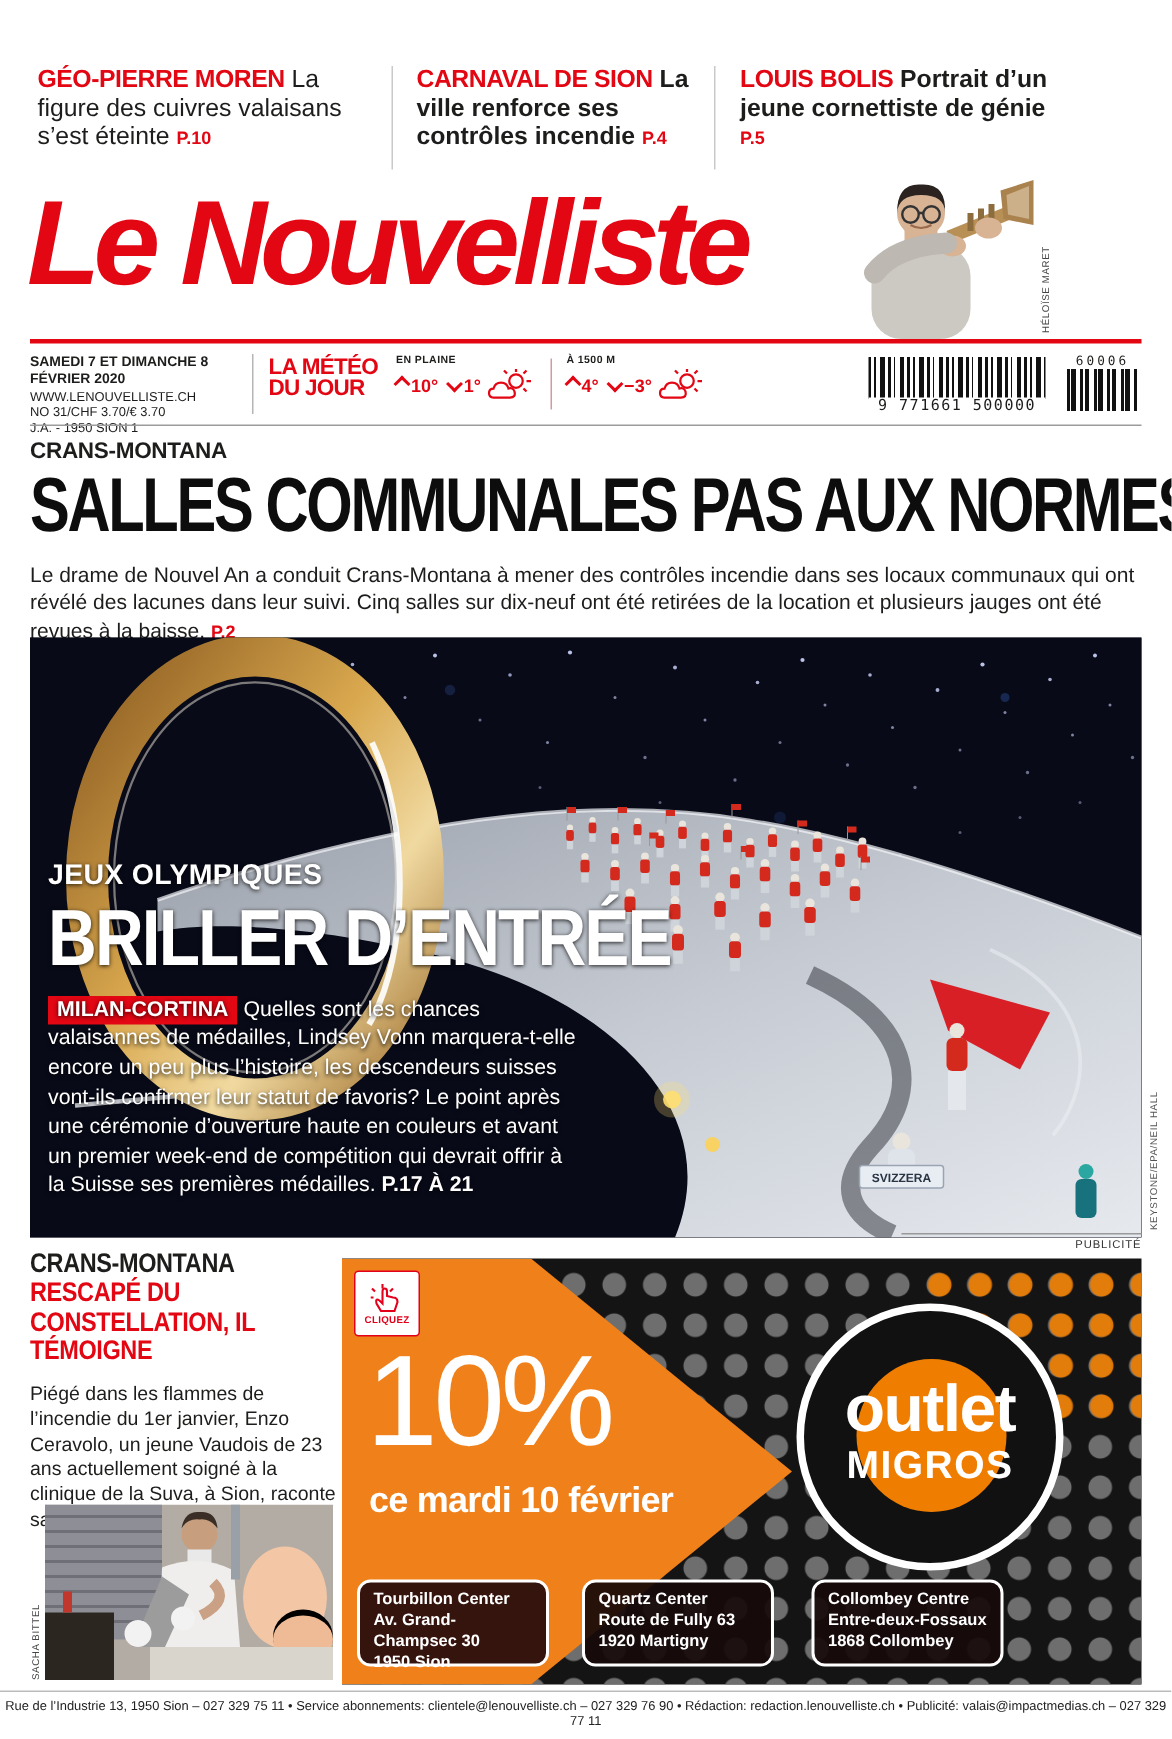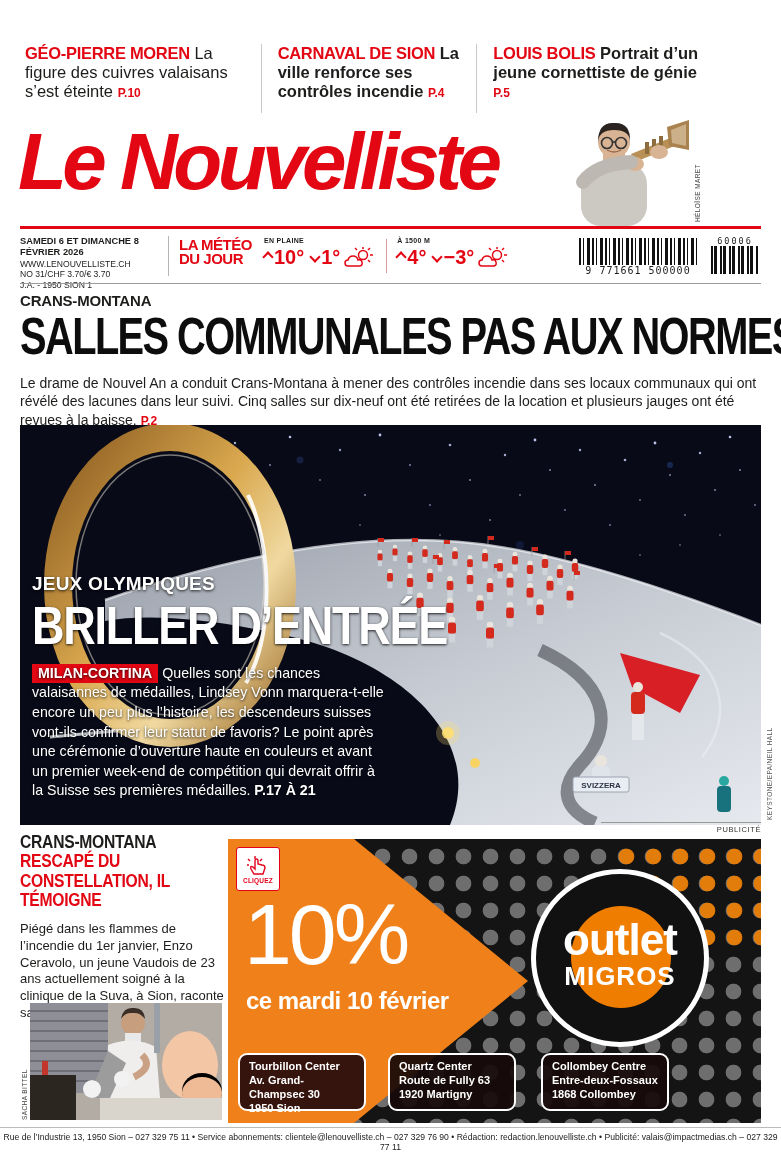--- a/index.html
+++ b/index.html
@@ -30,21 +30,21 @@
 
   
   .dateline{top:234px;left:20px;width:741px;height:46px;display:flex;align-items:flex-start;}
   .dl-left{width:148px;font-size:8.6px;line-height:1.22;padding-top:2px;}
   .dl-left .d1{font-weight:800;font-size:9.3px;}
   .dl-div{width:1px;background:#b5b5b5;height:40px;margin:2px 10px 0 0;}
   .meteo-title{color:#e30613;font-weight:800;font-size:15px;line-height:.95;
                letter-spacing:-.5px;margin-right:12px;padding-top:4px;}
   .wblock{padding-top:3px;margin-right:10px;}
   .wlabel{font-size:7px;font-weight:800;letter-spacing:.3px;}
-  .wtemps{display:flex;align-items:center;color:#e30613;font-weight:800;font-size:20px;margin-top:2px;}
+  .wtemps{display:flex;align-items:center;color:#e30613;font-weight:800;font-size:12px;margin-top:2px;}
   .chev{width:6px;height:6px;display:inline-block;margin:0 2px 2px 0;}
   .chev-up{border-top:2px solid #e30613;border-left:2px solid #e30613;transform:rotate(45deg);}
   .chev-dn{border-bottom:2px solid #e30613;border-left:2px solid #e30613;transform:rotate(-45deg);margin-left:7px;}
   .wdiv{width:1px;background:#d59aa0;height:34px;margin:5px 10px 0 2px;}
   .barcode{top:238px;right:22px;width:180px;height:40px;}
   .bars-main{position:absolute;left:0;top:0;width:118px;height:28px;
     background:repeating-linear-gradient(90deg,#111 0 2px,#fff 2px 4px,#111 4px 5px,#fff 5px 8px,#111 8px 11px,#fff 11px 13px);}
   .bars-num{position:absolute;left:0;top:27px;width:118px;font-family:"DejaVu Sans Mono",monospace;
     font-size:10px;letter-spacing:1px;background:#fff;text-align:center;}
   .bars-side{position:absolute;right:0;top:8px;width:48px;height:28px;
@@ -175,21 +175,21 @@
     <ellipse cx="116" cy="40" rx="9" ry="7" fill="#d8b394"></ellipse>
     <path d="M40,70 Q54,52 88,50" fill="none" stroke="#bdb8b1" stroke-width="14" stroke-linecap="round"></path>
   </svg>
 </div>
 <div class="abs vcred boycred">HÉLOÏSE MARET</div>
 
 <div class="abs rule-red"></div>
 
 <div class="abs dateline">
   <div class="dl-left">
-    <div class="d1">SAMEDI 6 ET DIMANCHE 8 FÉVRIER 2026</div>
+    <div class="d1">SAMEDI 7 ET DIMANCHE 8 FÉVRIER 2020</div>
     <div>WWW.LENOUVELLISTE.CH</div>
     <div>NO 31/CHF 3.70/€ 3.70</div>
     <div>J.A. - 1950 SION 1</div>
   </div>
   <div class="dl-div"></div>
   <div class="meteo-title">
     <div>LA MÉTÉO</div>
     <div>DU JOUR</div>
   </div>
   <div class="wblock">

